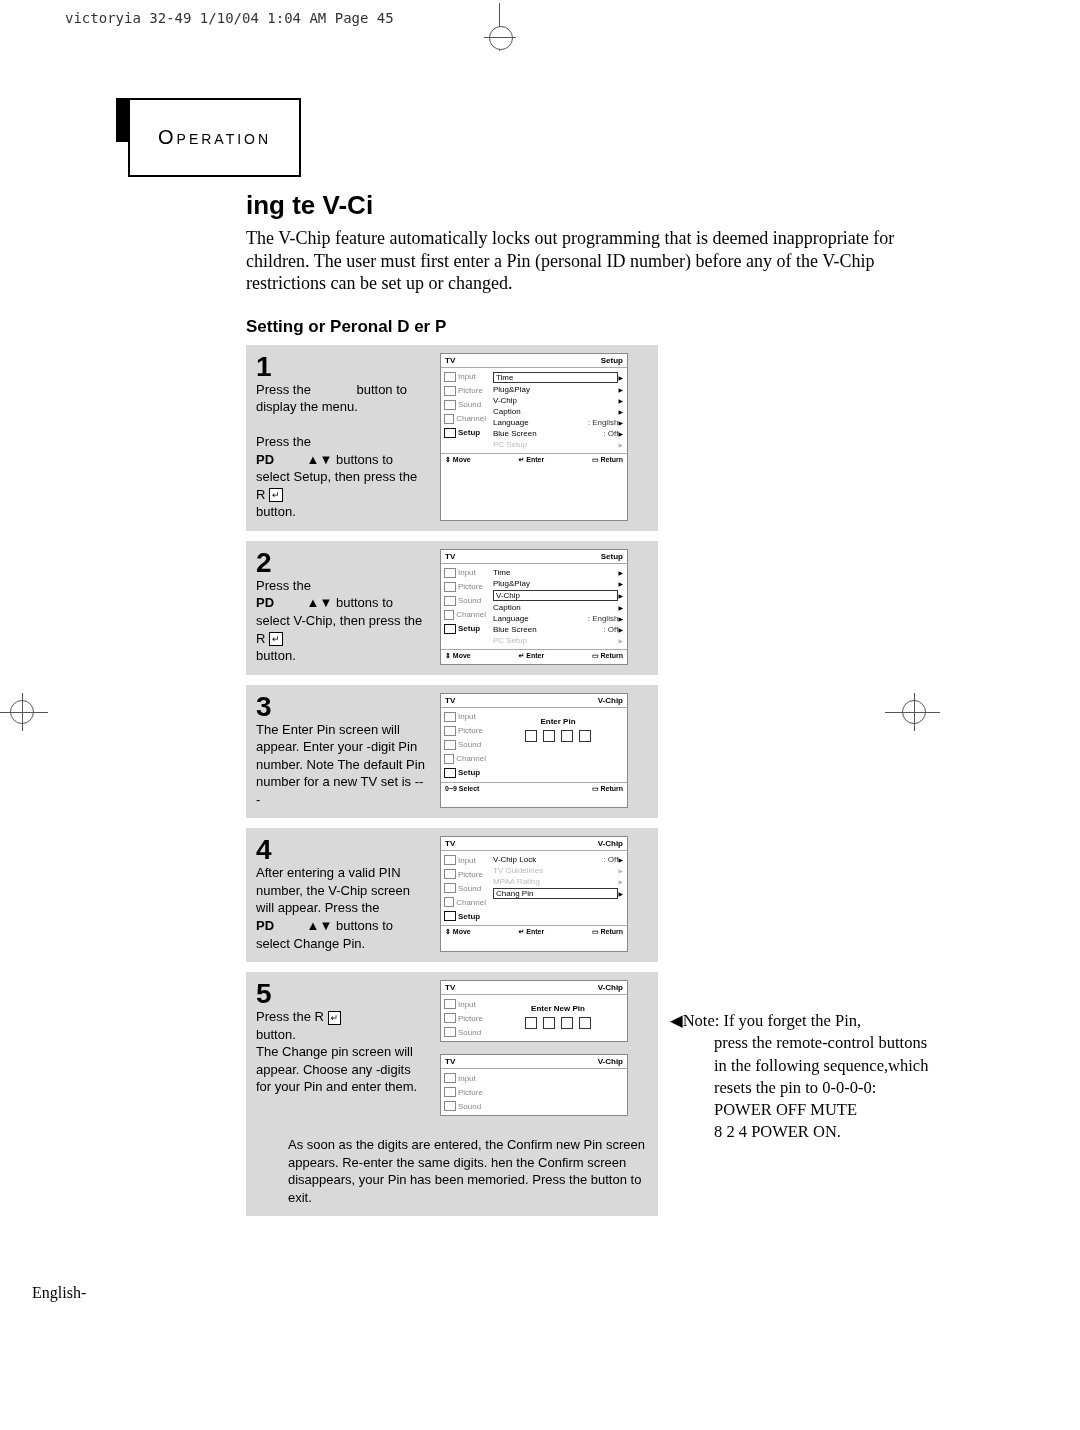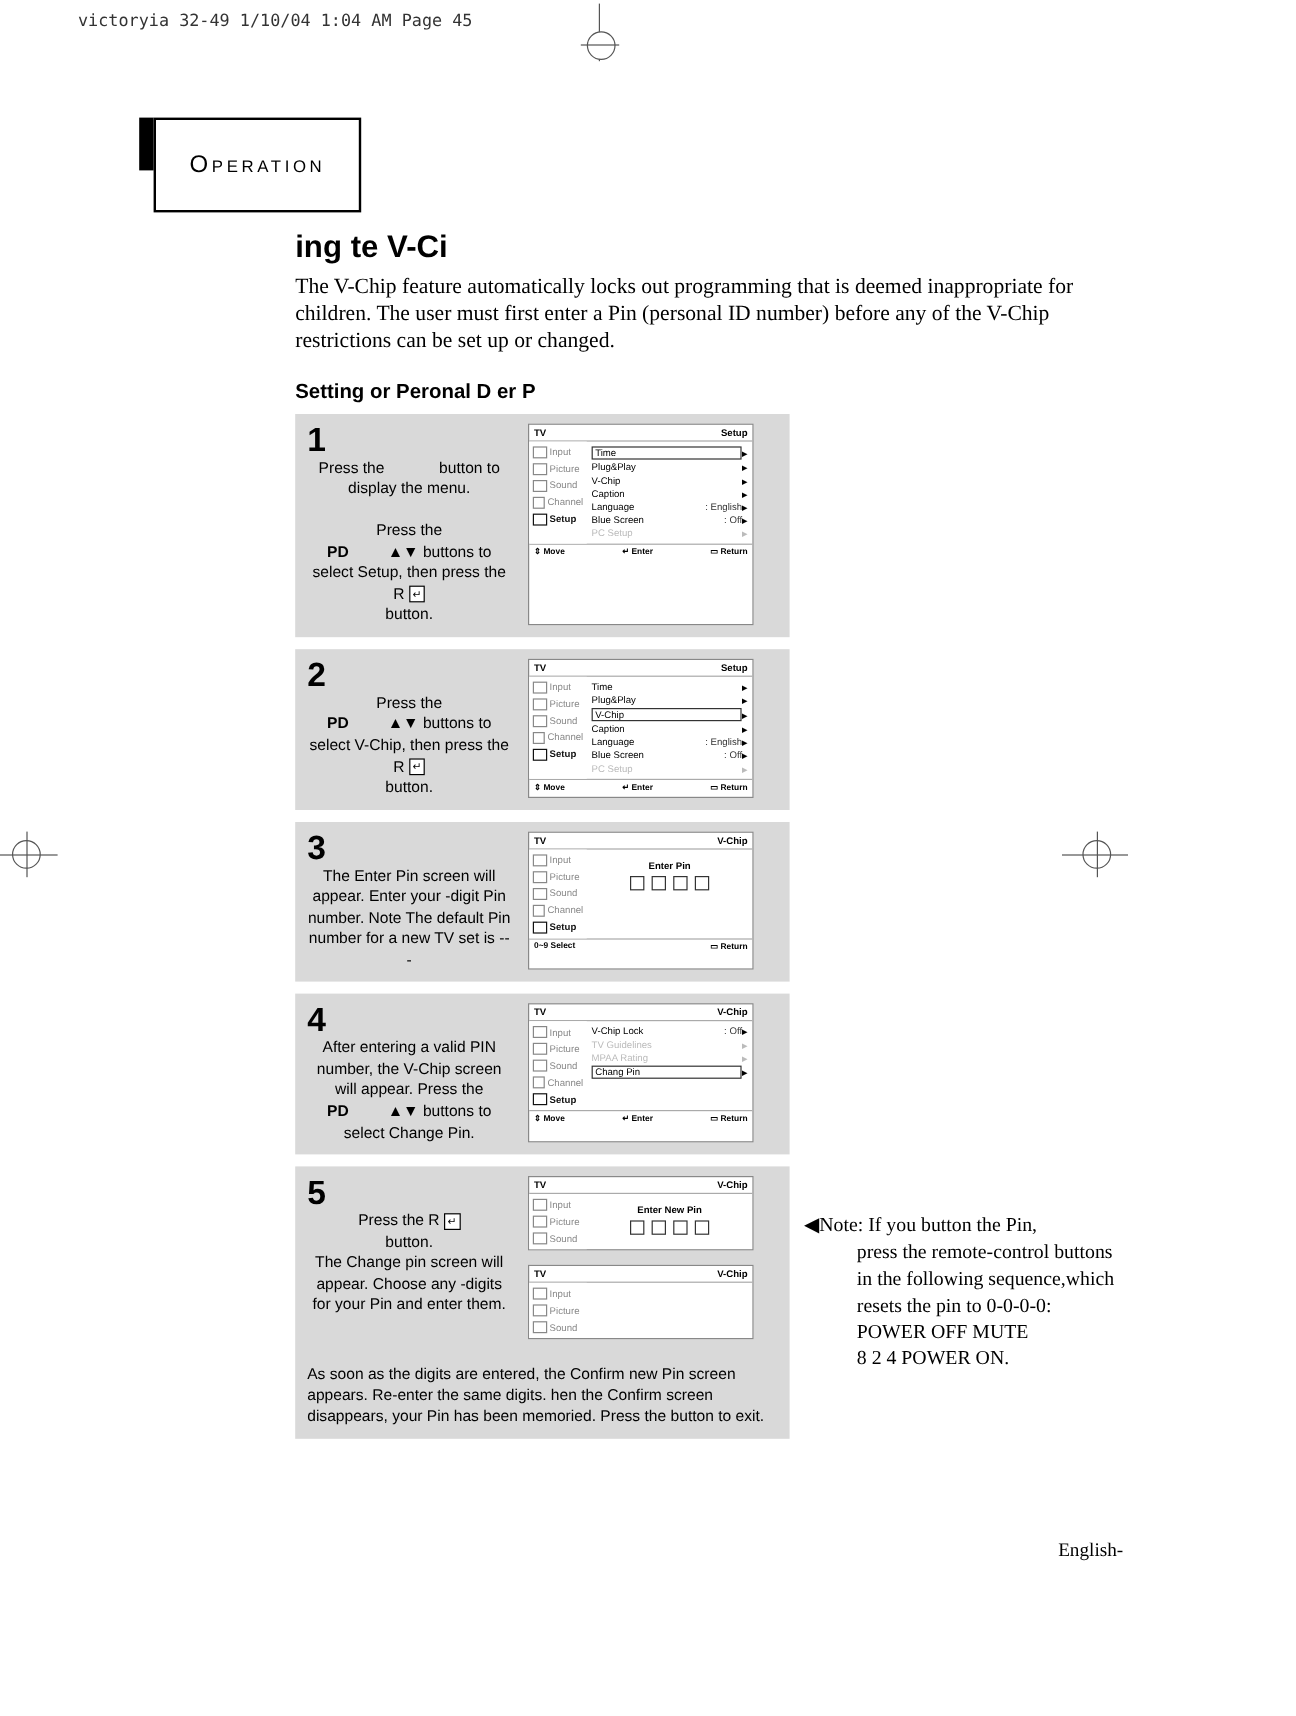--- a/index.html
+++ b/index.html
@@ -130,21 +130,20 @@
   }
   .step-num {
     font-size: 28px;
     font-weight: bold;
     line-height: 1;
   }
   .step-text {
     font-size: 13px;
     line-height: 1.35;
     flex: 1;
-    text-align: center;
   }
   .step-text b { font-weight: bold; }
   .enter-sym {
     display: inline-block;
     border: 1px solid #000;
     font-size: 9px;
     padding: 0 2px;
     vertical-align: middle;
     background: #fff;
   }
@@ -250,23 +249,24 @@
     line-height: 1.35;
   }
   .note .tri::before {
     content: "\25C0 ";
   }
   .footer-eng {
     position: absolute;
     bottom: 128px;
     left: 0;
     width: 100%;
-    text-align: right;
+    text-align: left;
     font-family: "Times New Roman", serif;
     font-size: 16px;
+    padding-left: 32px;
   }
   .tv-screen + .tv-screen { margin-top: 6px; }
   .screens-col { display: flex; flex-direction: column; gap: 6px; }
   .step-left { width: 170px; }
 </style>
 </head>
 <body>
 
 <div class="page">
   <div class="header-slug">victoryia 32-49  1/10/04 1:04 AM  Page 45</div>
@@ -618,27 +618,27 @@
                   <span>Picture</span>
                 </div>
               <div class="item">
                   <span class="sicon"></span>
                   <span>Sound</span>
                 </div>
             </div>
           </div>
         </div>
       </div>
-      <div class="after-text" style="width:100%;">As soon as the  digits are entered, the Confirm new Pin screen appears. Re-enter the same  digits. hen the Confirm screen disappears, your Pin has been memoried. Press the               button to exit.</div>
+      <div class="after-text" style="width:100%;margin-left:32px;">As soon as the  digits are entered, the Confirm new Pin screen appears. Re-enter the same  digits. hen the Confirm screen disappears, your Pin has been memoried. Press the               button to exit.</div>
     </div>
 
   </div>
 
   <div class="note">
-    <span class="tri"></span><span>Note:</span> <span>If you button the Pin,</span><br>
+    <span class="tri"></span><span>Note:</span> <span>If you forget the Pin,</span><br>
     <div style="padding-left:44px;">
       <span>press the remote-control buttons in the following sequence,which resets the pin to 0-0-0-0:</span><br>
       <span>POWER OFF      MUTE</span><br>
       <span>8      2      4      POWER ON.</span>
     </div>
   </div>
 
   <div class="footer-eng">English-</div>
 </div>
 

